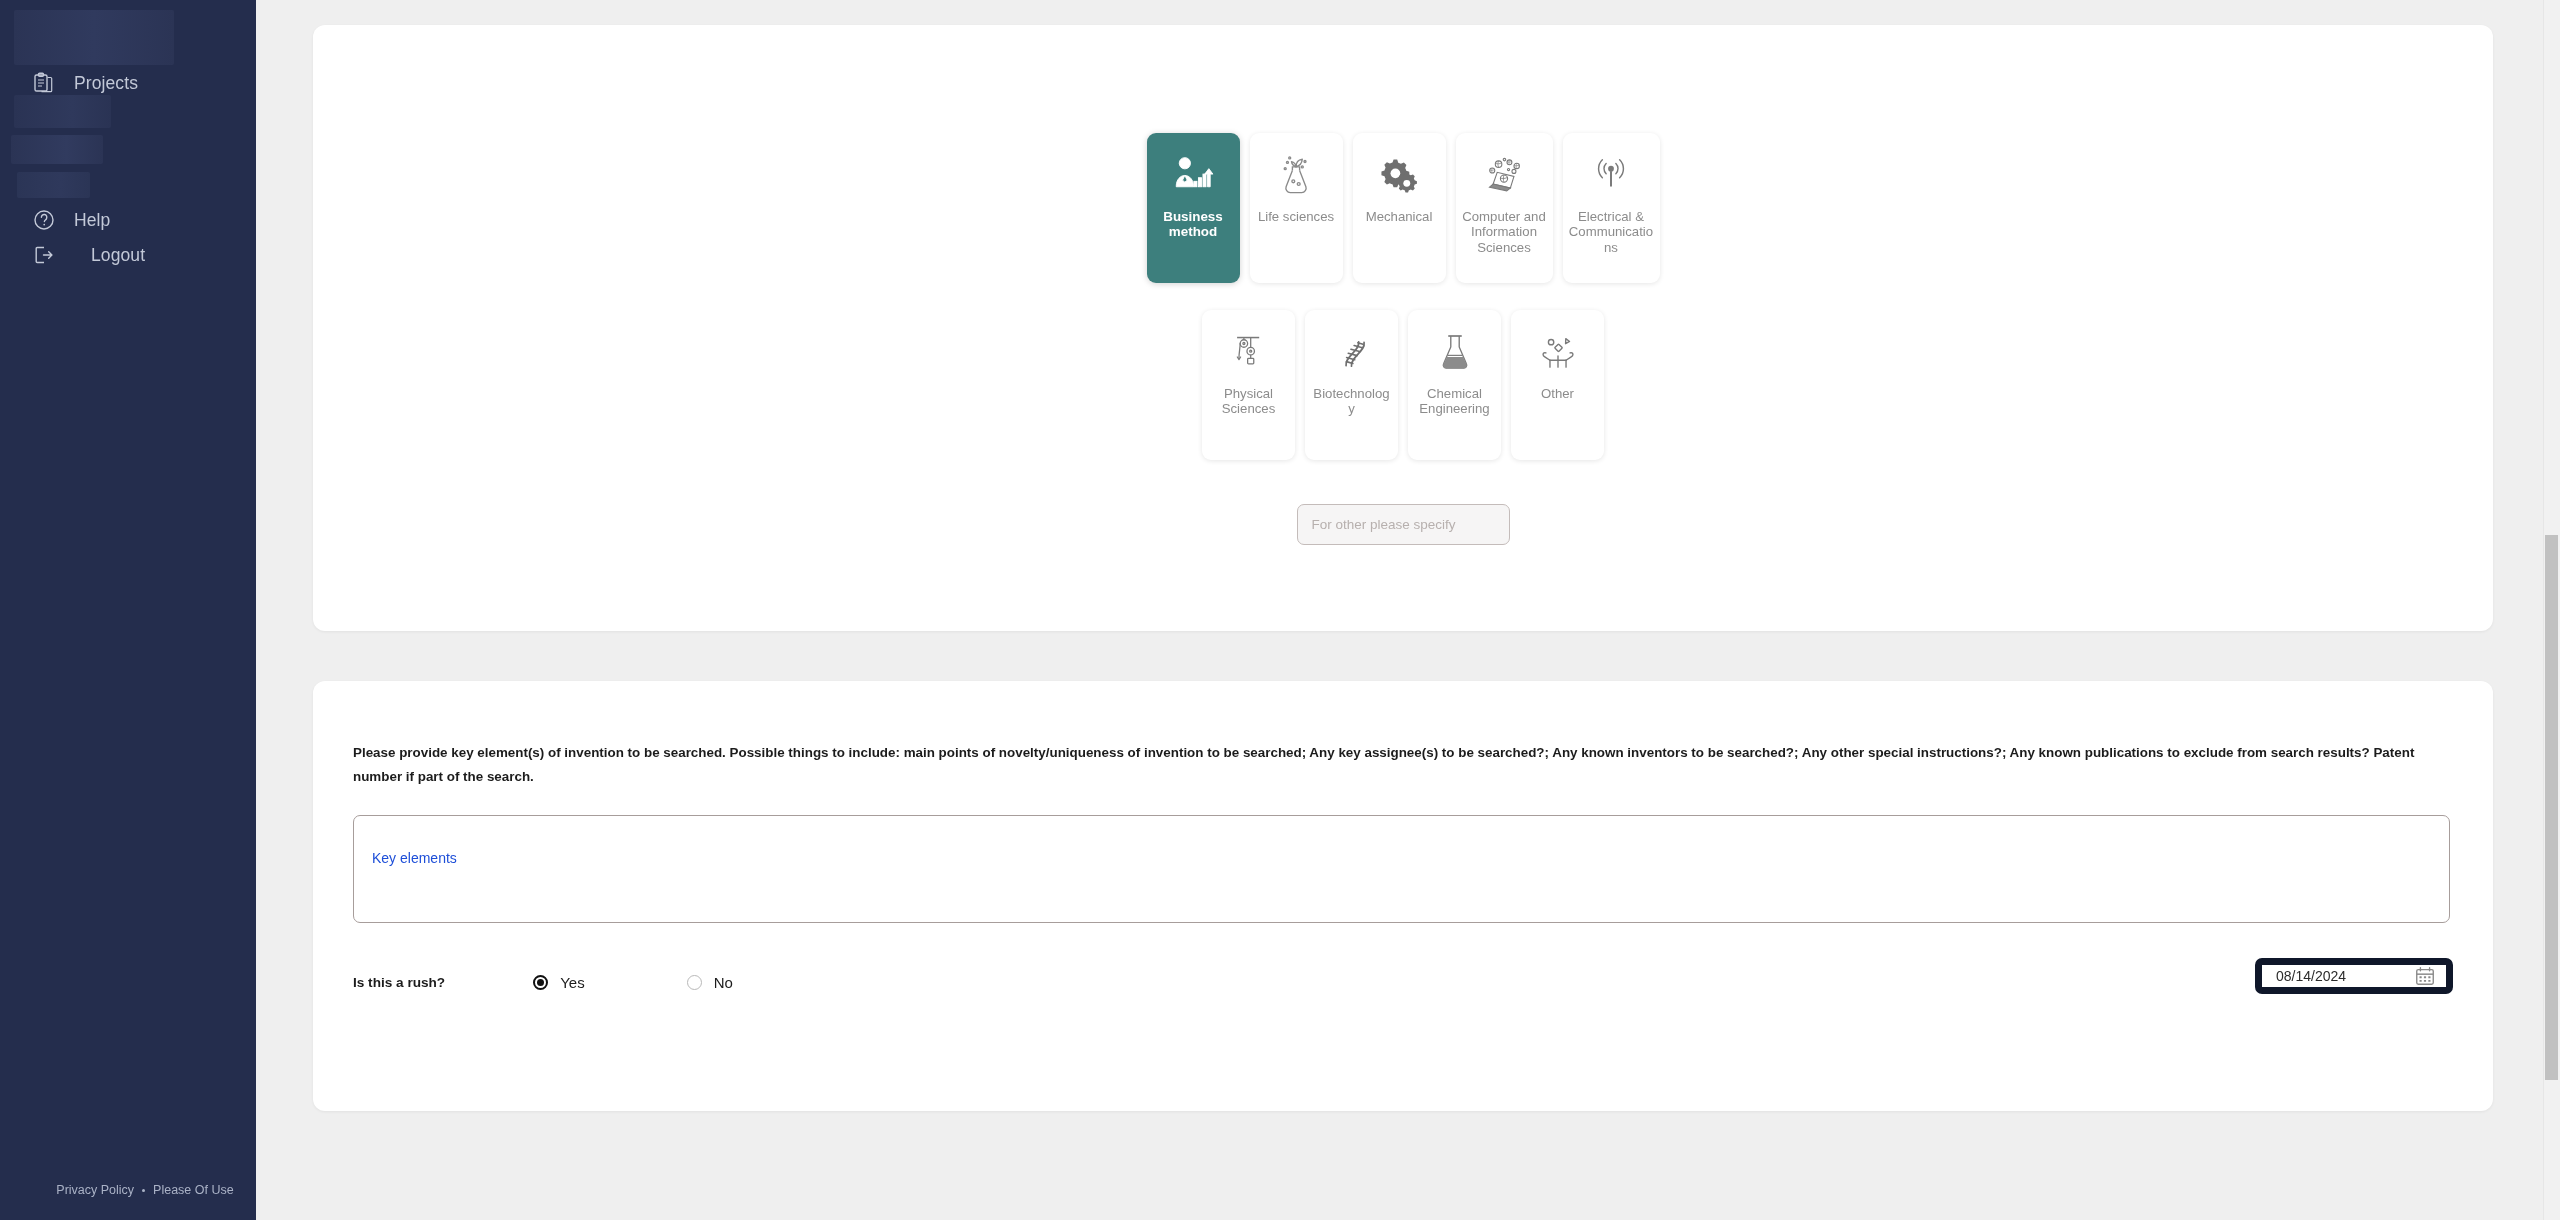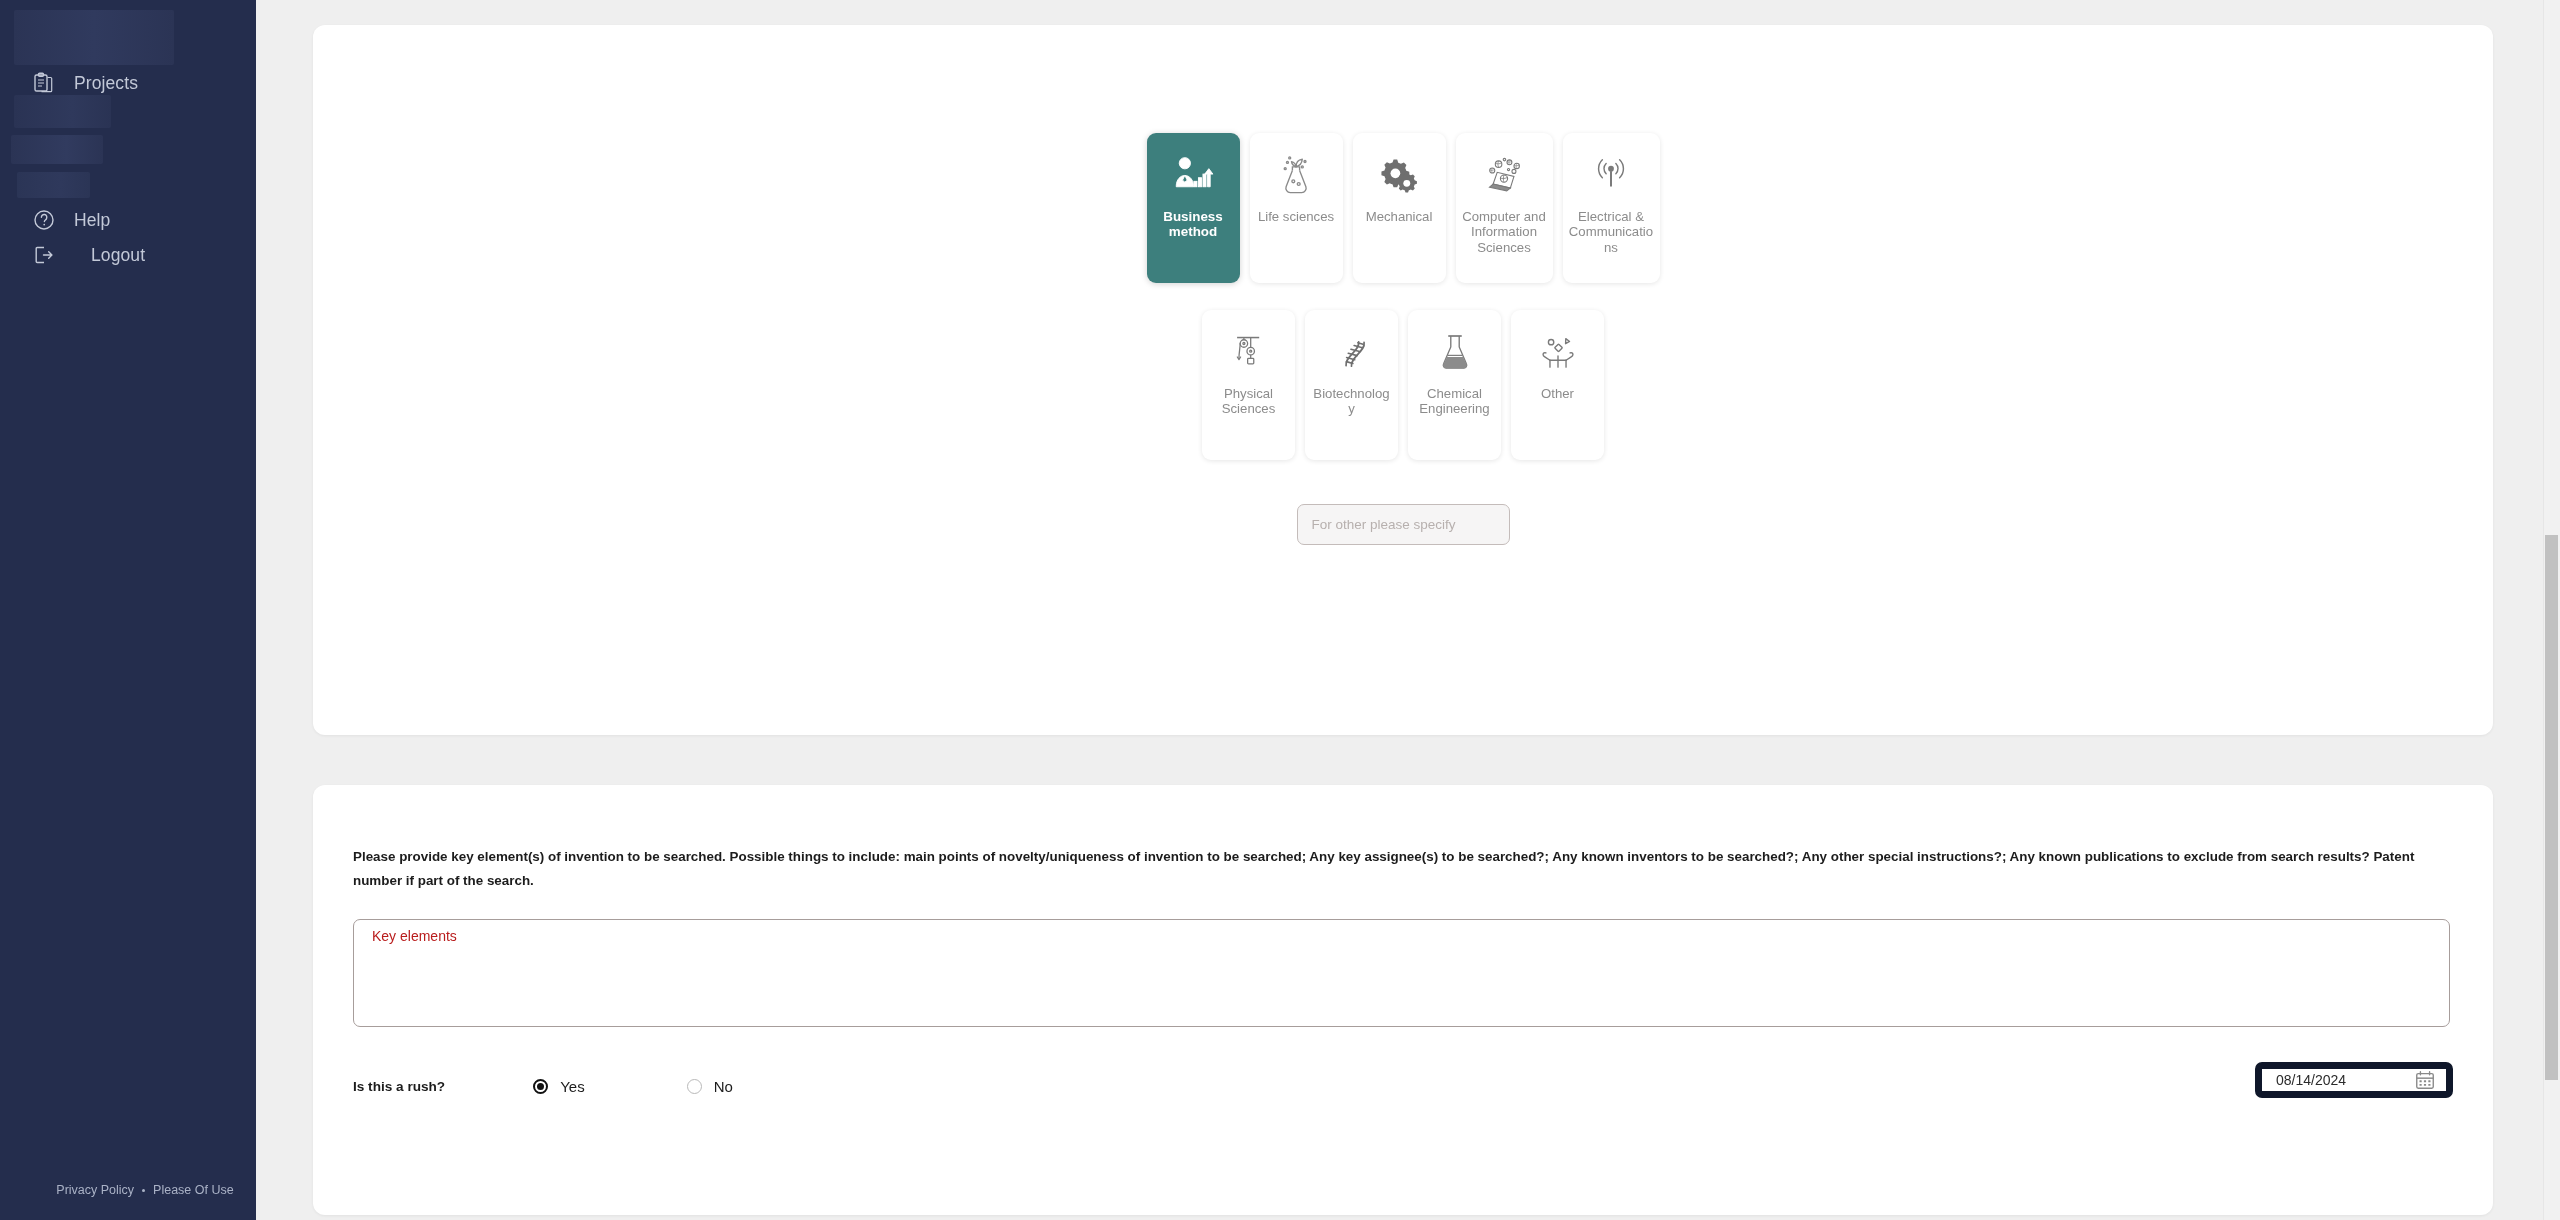--- a/index.html
+++ b/index.html
@@ -58,21 +58,21 @@
     background: #efefef;
     padding: 25px 35px 0 57px;
     overflow: hidden;
   }
   .card {
     background: #ffffff;
     border-radius: 12px;
     box-shadow: 0 1px 3px rgba(0,0,0,.06);
     width: 2180px;
   }
-  .card-categories { height: 710px; position: relative; }
+  .card-categories { height: 606px; position: relative; }
   .card-details { margin-top: 50px; height: 430px; position: relative; padding: 60px 0 0 0; }
 
   
   .cat-rows { padding-top: 108px; }
   .cat-row {
     display: flex; justify-content: center; align-items: flex-start;
     gap: 10px;
   }
   .cat-row-2 { margin-top: 27px; }
   .tile {
@@ -118,22 +118,22 @@
     margin: 0 40px 0 40px;
     font-size: 13.4px; line-height: 24px;
     color: #1c1c1c; font-weight: bold;
     max-width: 2090px;
   }
   .textarea-wrap { margin: 26px 40px 0 40px; }
   .key-textarea {
     width: 2097px; height: 108px;
     border: 1px solid #a79d9b;
     border-radius: 7px;
-    padding: 6px 18px;
-    font-size: 14px; color: #b91c1c;
+    padding: 32px 18px;
+    font-size: 14px; color: #1d4ed8;
     font-family: "Liberation Sans", sans-serif;
     resize: none; outline: none;
     line-height: 20px;
   }
   .bottom-row {
     margin: 35px 40px 0 40px;
     display: flex; align-items: center;
     position: relative;
     height: 40px;
   }

